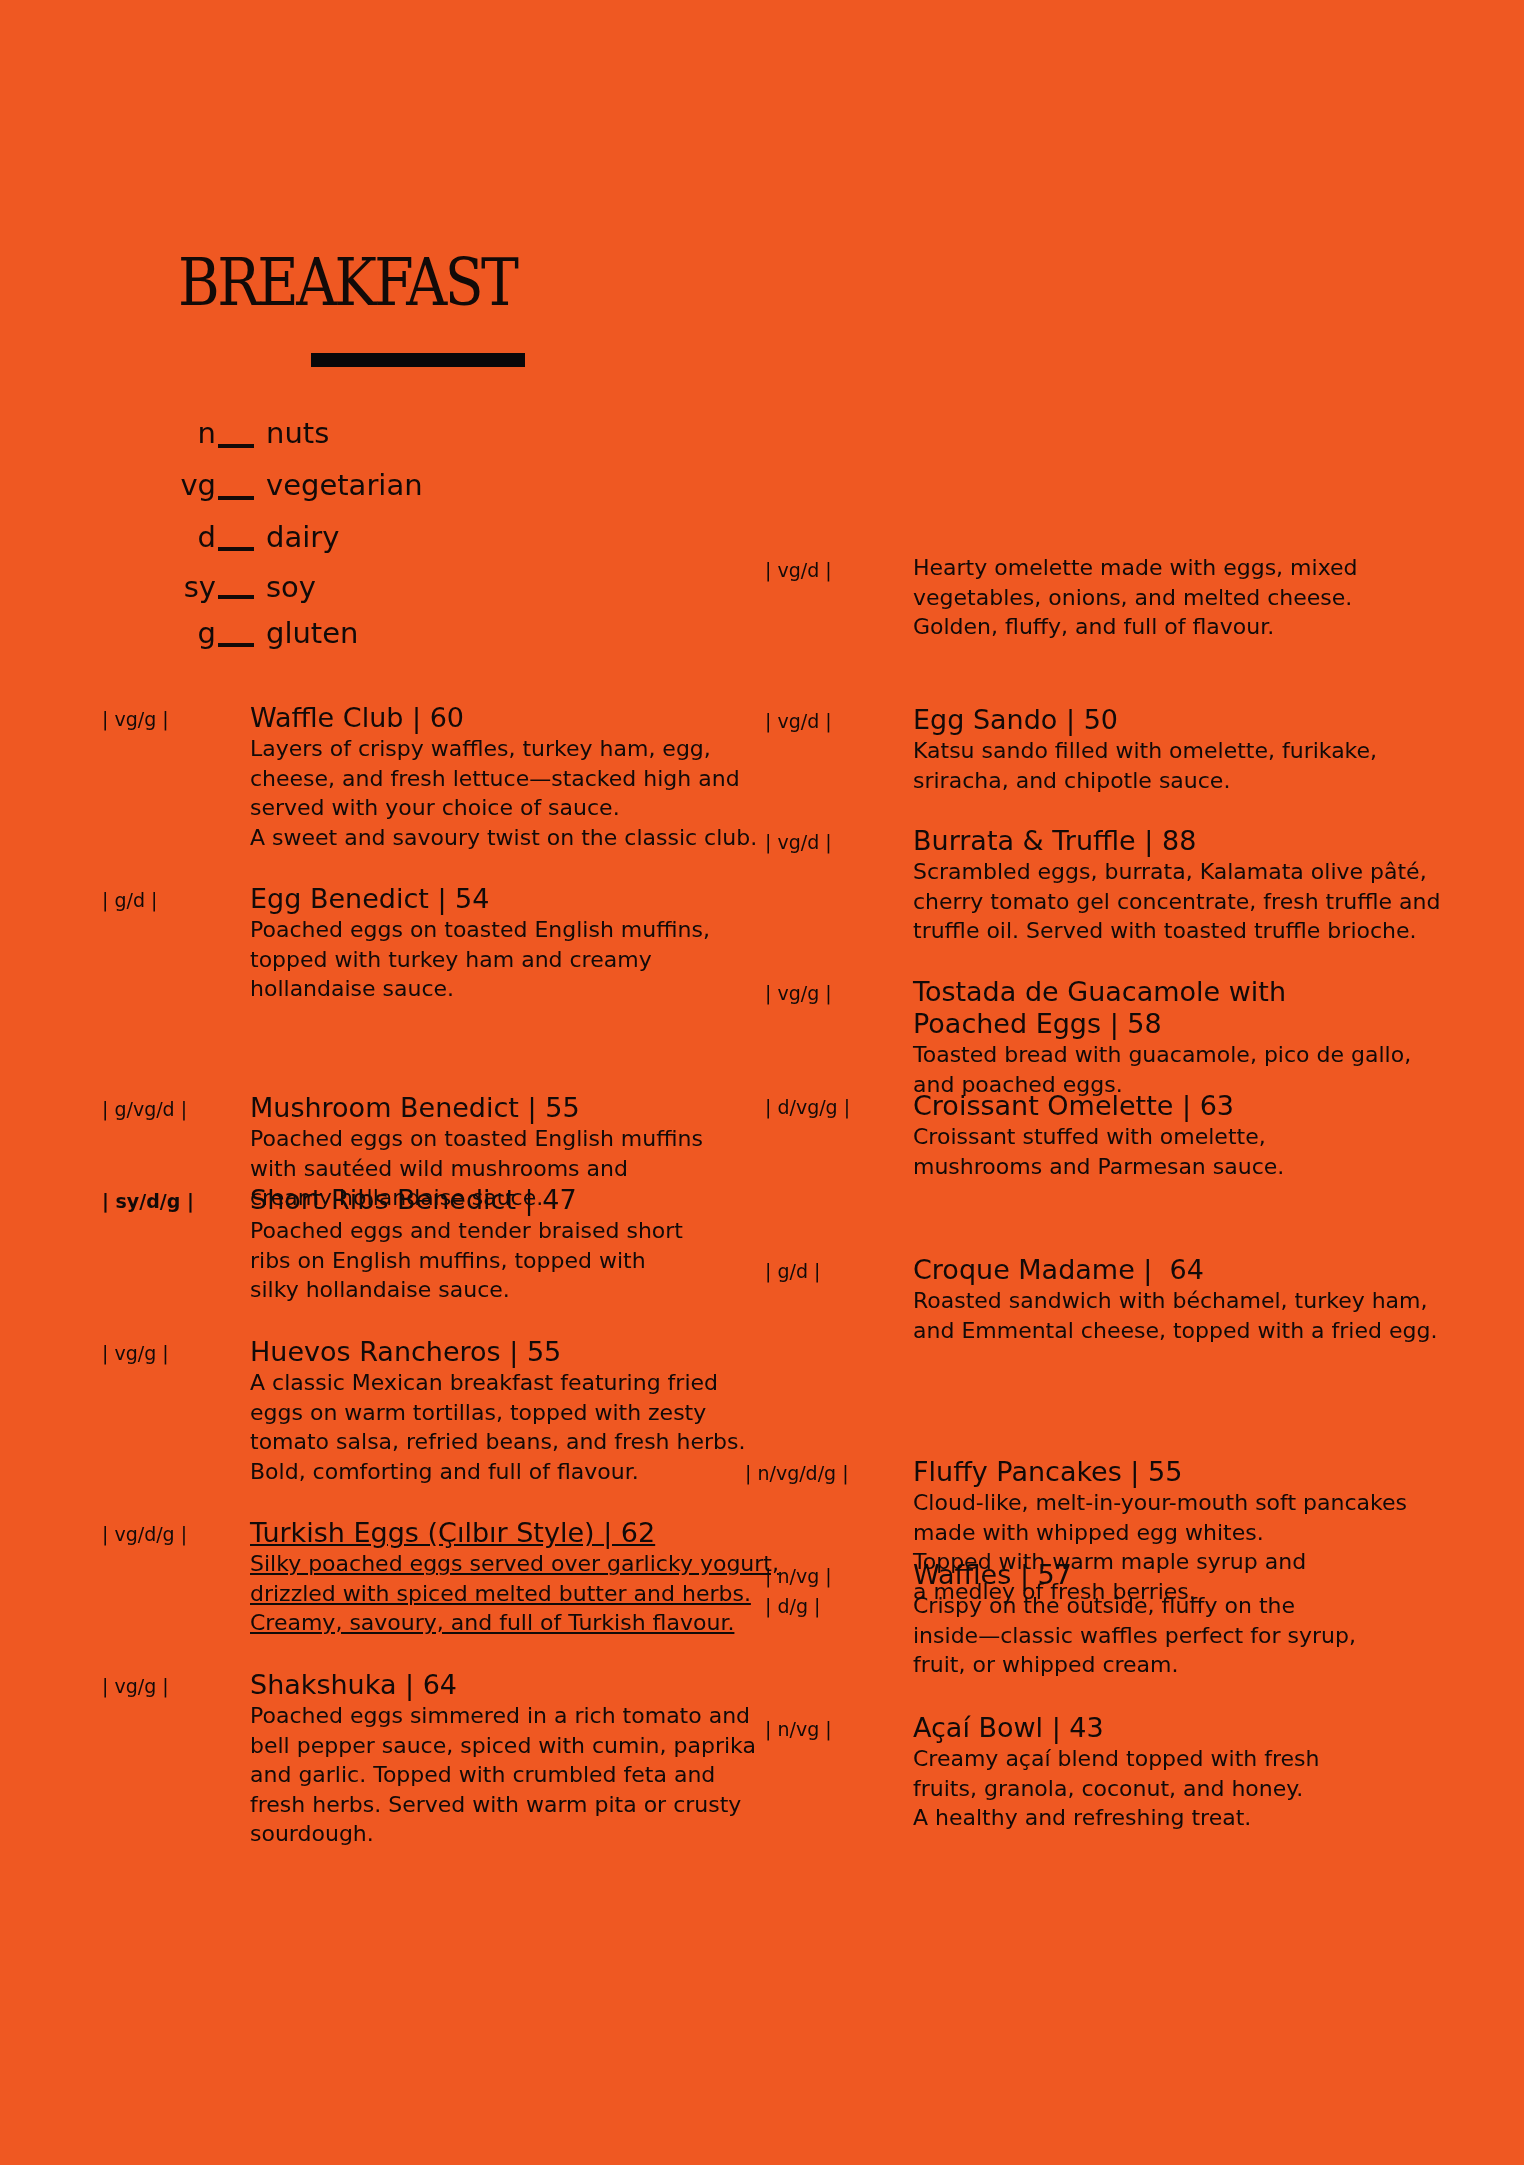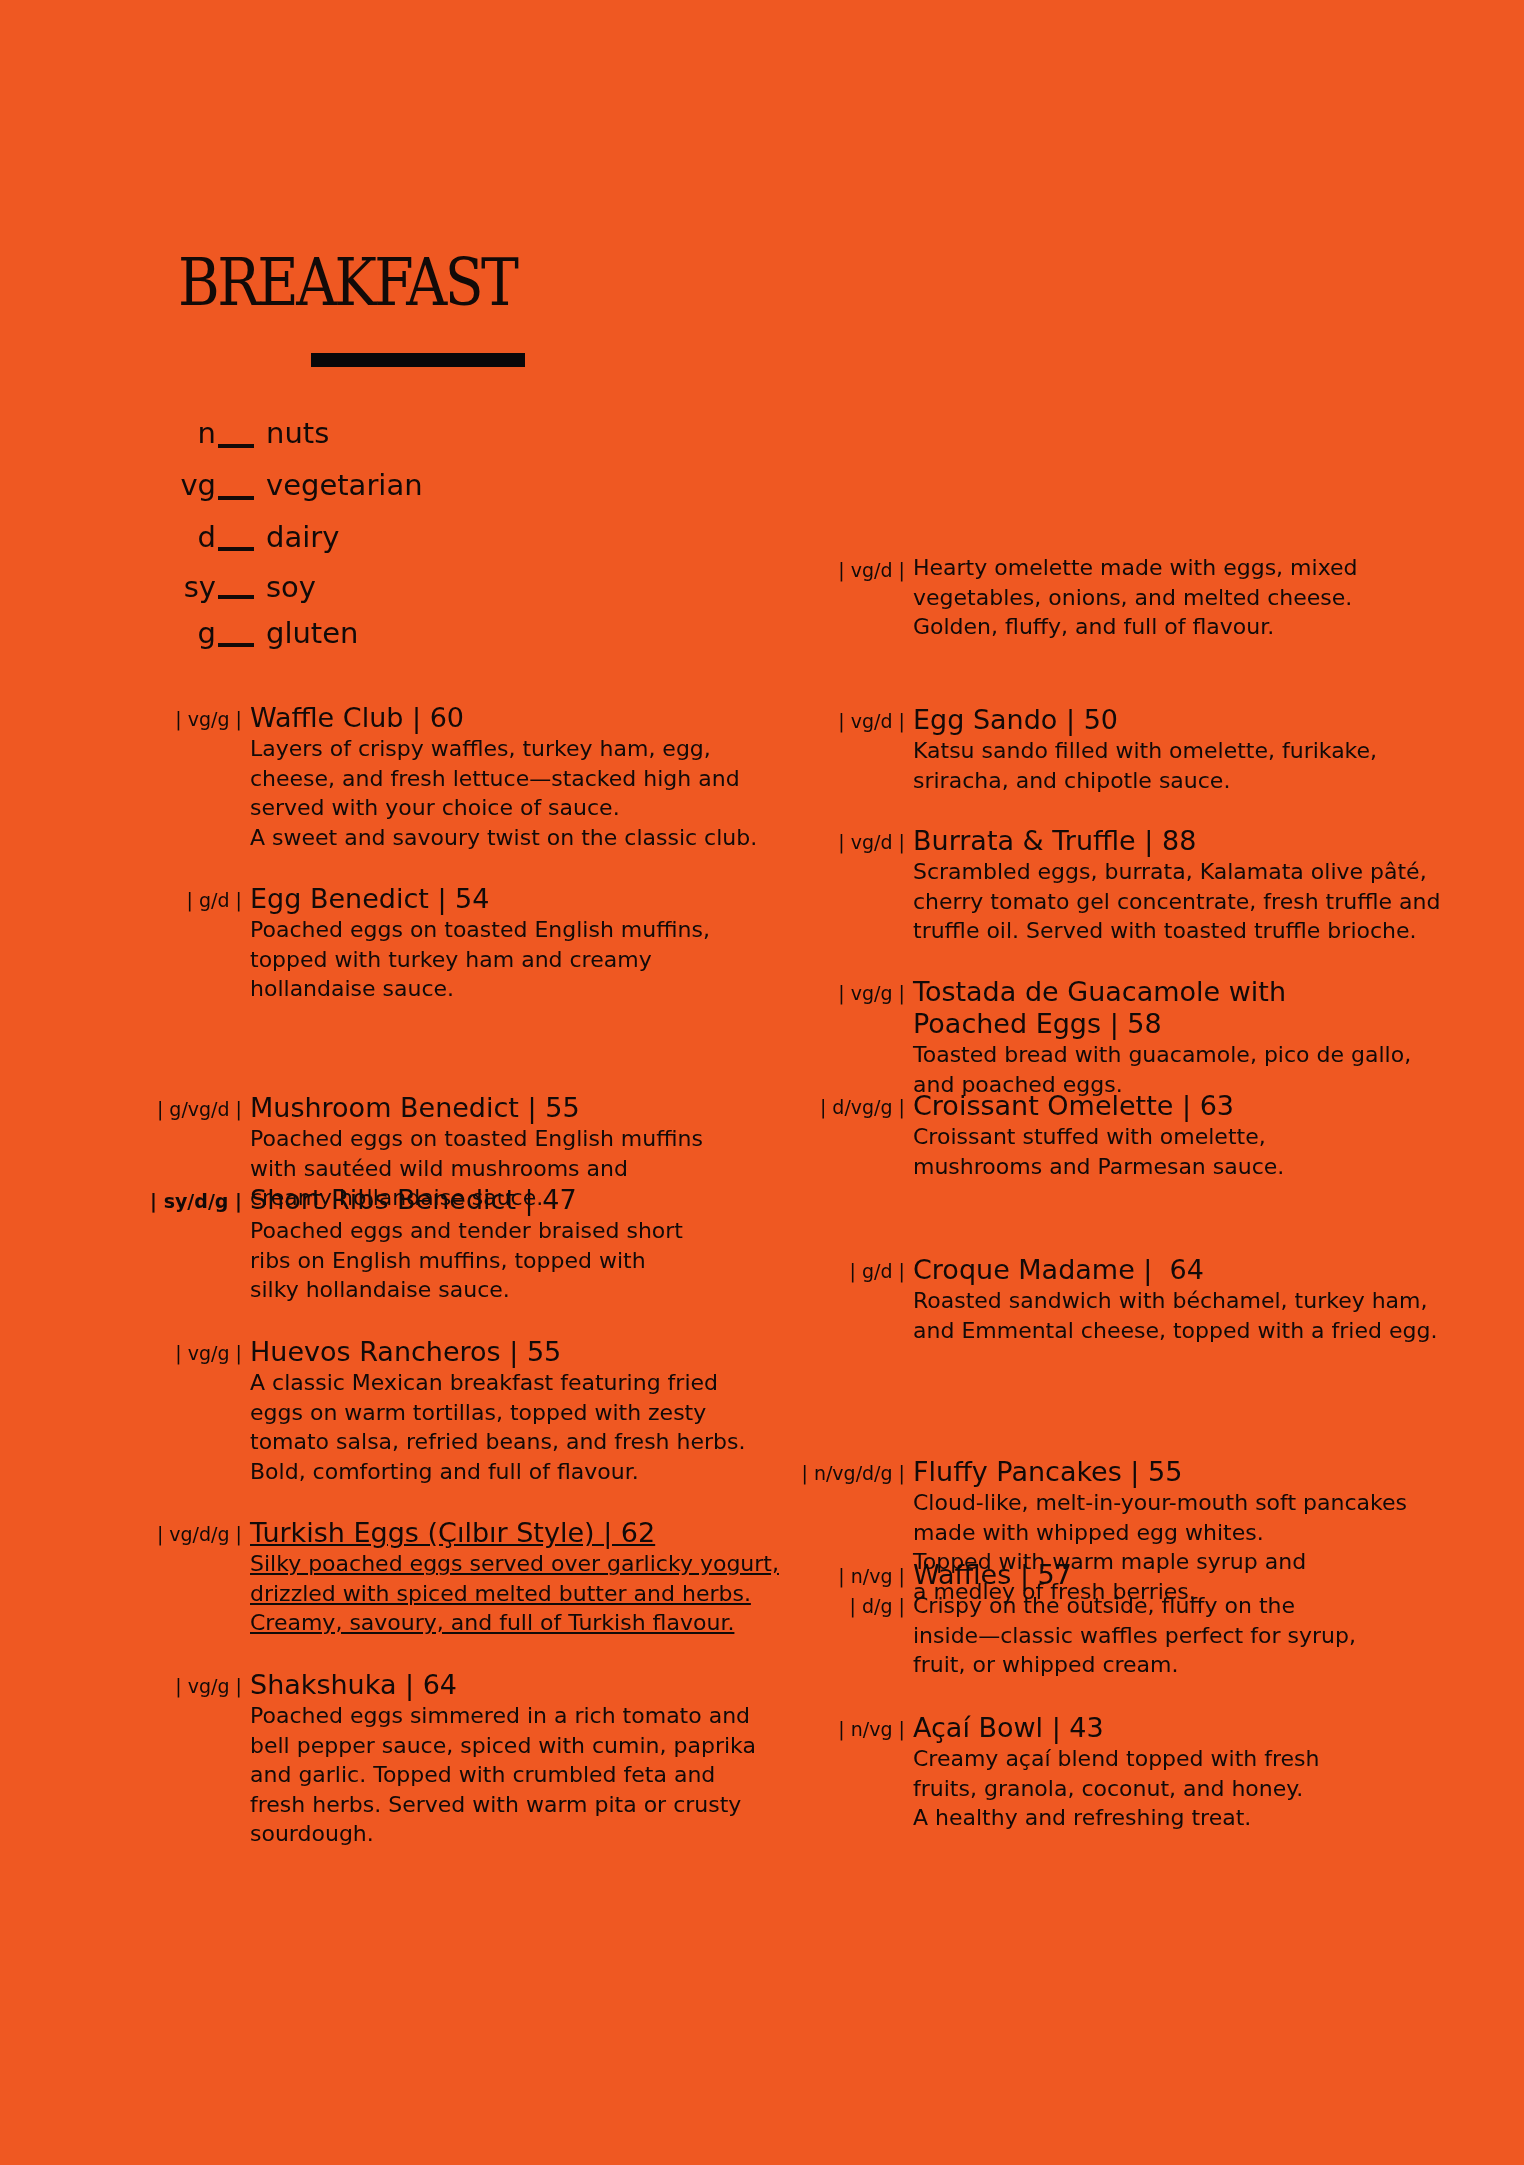--- a/index.html
+++ b/index.html
@@ -28,21 +28,21 @@
     font-size: 29px; height: 50px; line-height: 50px;
   }
   .legend-row .code { width: 46px; text-align: right; }
   .legend-row .sep {
     display: inline-block; width: 36px; height: 4px;
     background: #120a08; margin: 0 0 0 2px; align-self: center; position: relative; top: 12px;
   }
   .legend-row .label { margin-left: 12px; }
   .item { position: absolute; }
   .item .tags {
-    position: absolute; font-size: 19px; text-align: right; white-space: pre;
+    position: absolute; font-size: 19px; white-space: pre;
     line-height: 30px; top: 2px;
   }
   .item .name { font-size: 27px; line-height: 32px; white-space: pre; }
   .item .desc { font-size: 22px; line-height: 29.5px; white-space: pre; }
 </style>
 </head>
 <body>
 
 <h1 class="title">BREAKFAST</h1>
 <div class="title-bar"></div>

